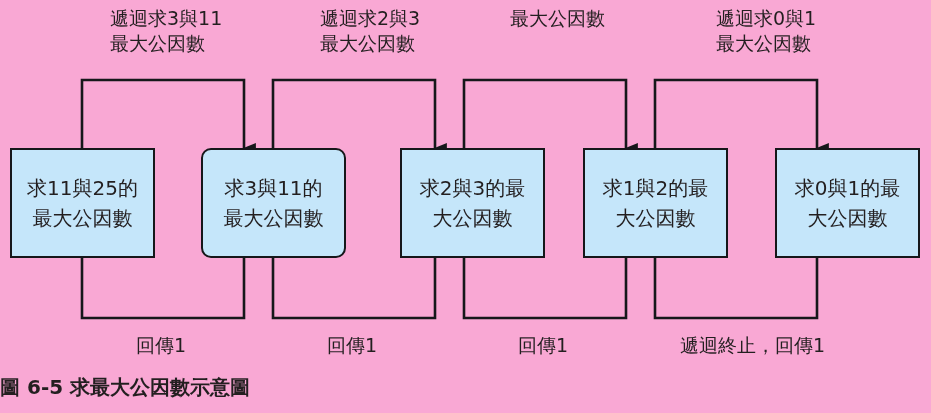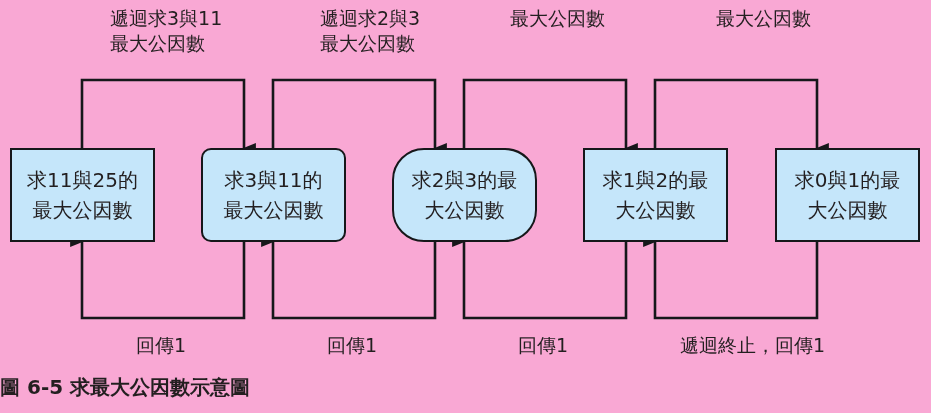--- a/index.html
+++ b/index.html
@@ -20,21 +20,21 @@
     left: 0;
     top: 0;
     width: 931px;
     height: 413px;
     pointer-events: none;
   }
   .node-box {
     position: absolute;
     box-sizing: border-box;
     width: 145px;
-    height: 94px;
+    height: 110px;
     background: #c5e6fa;
     border: 2px solid #16171a;
     display: flex;
     flex-direction: column;
     justify-content: center;
     align-items: center;
     z-index: 3;
   }
   .node-line {
     font-size: 20px;
@@ -126,34 +126,35 @@
   <div class="call-label" style="left:320px; top:6px;">
     <span class="l1">遞迴求2與3</span>
     <span class="l2">最大公因數</span>
   </div>
 
   <div class="call-label" style="left:510px; top:6px;">
     <span class="l2">最大公因數</span>
   </div>
 
   <div class="call-label" style="left:716px; top:6px;">
+    <span class="l1">遞迴求0與1</span>
     <span class="l2">最大公因數</span>
   </div>
 
   <div class="node-box" style="left:10px; top:148px;">
     <span class="node-line">求11與25的</span>
     <span class="node-line">最大公因數</span>
   </div>
 
   <div class="node-box" style="left:201px; top:148px;border-radius:10px;">
     <span class="node-line">求3與11的</span>
     <span class="node-line">最大公因數</span>
   </div>
 
-  <div class="node-box" style="left:392px; top:148px;border-radius:32px;">
+  <div class="node-box" style="left:400px; top:148px;">
     <span class="node-line">求2與3的最</span>
     <span class="node-line">大公因數</span>
   </div>
 
   <div class="node-box" style="left:583px; top:148px;">
     <span class="node-line">求1與2的最</span>
     <span class="node-line">大公因數</span>
   </div>
 
   <div class="node-box" style="left:775px; top:148px;text-align:right;">

